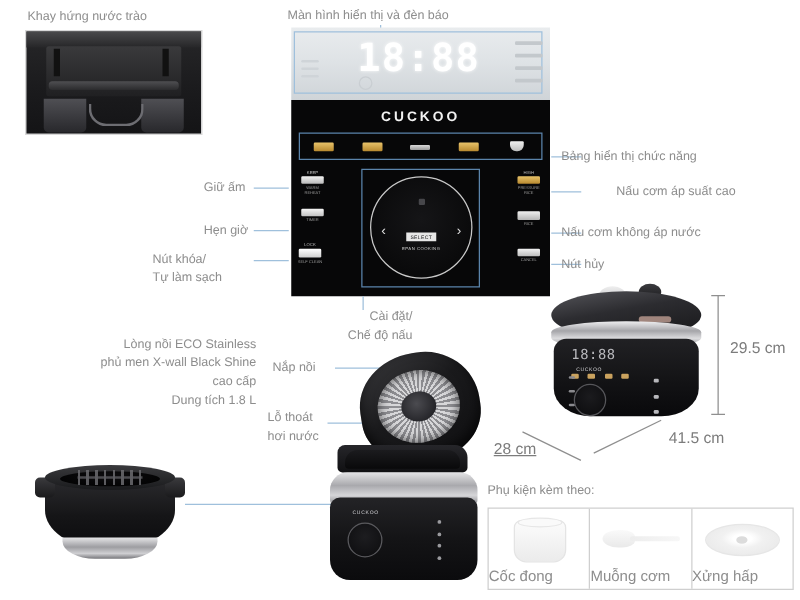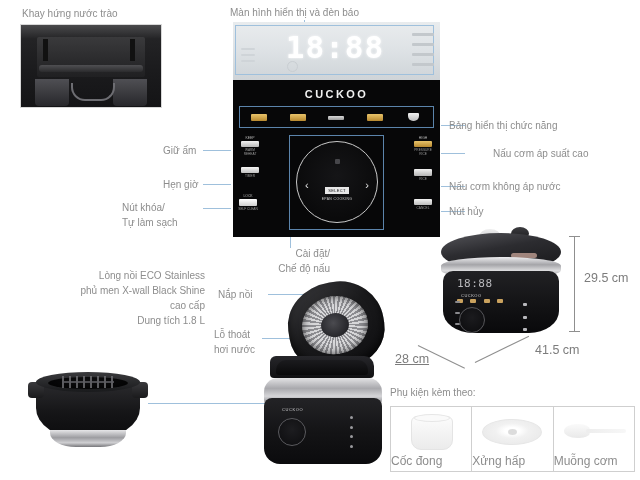--- a/index.html
+++ b/index.html
@@ -400,28 +400,28 @@
 
   <div class="acc-cell">
     <div class="acc-art">
         <div id="cup-art"></div>
       </div>
     <div class="acc-cap">Cốc đong</div>
   </div>
 
   <div class="acc-cell">
     <div class="acc-art">
-        <div id="tray-art"></div>
-      </div>
-    <div class="acc-cap">Xửng hấp</div>
-  </div>
-
-  <div class="acc-cell">
-    <div class="acc-art">
       <div id="spoon-art">
           <div class="bowl"></div>
           <div class="hdl"></div>
         </div>
     </div>
     <div class="acc-cap">Muỗng cơm</div>
   </div>
 
+  <div class="acc-cell">
+    <div class="acc-art">
+        <div id="tray-art"></div>
+      </div>
+    <div class="acc-cap">Xửng hấp</div>
+  </div>
+
 </div>
 
 </body></html>

